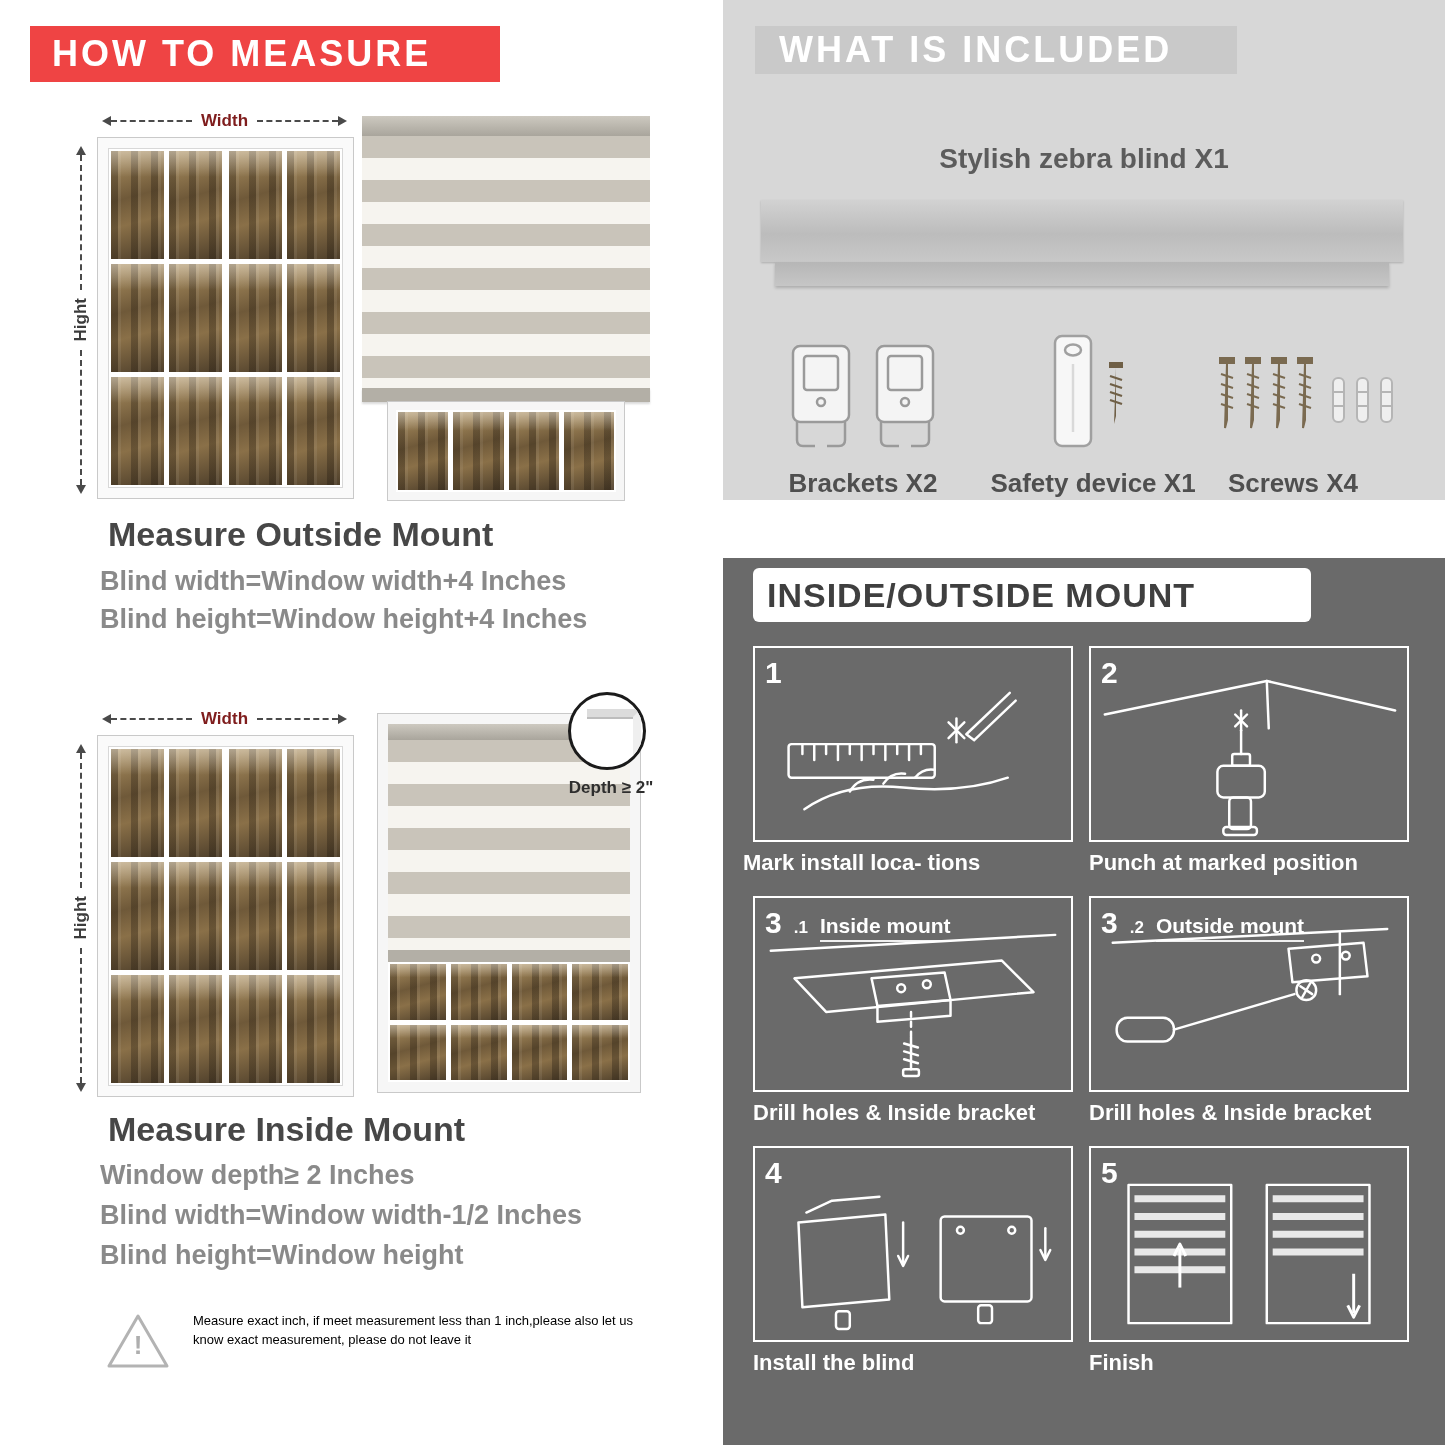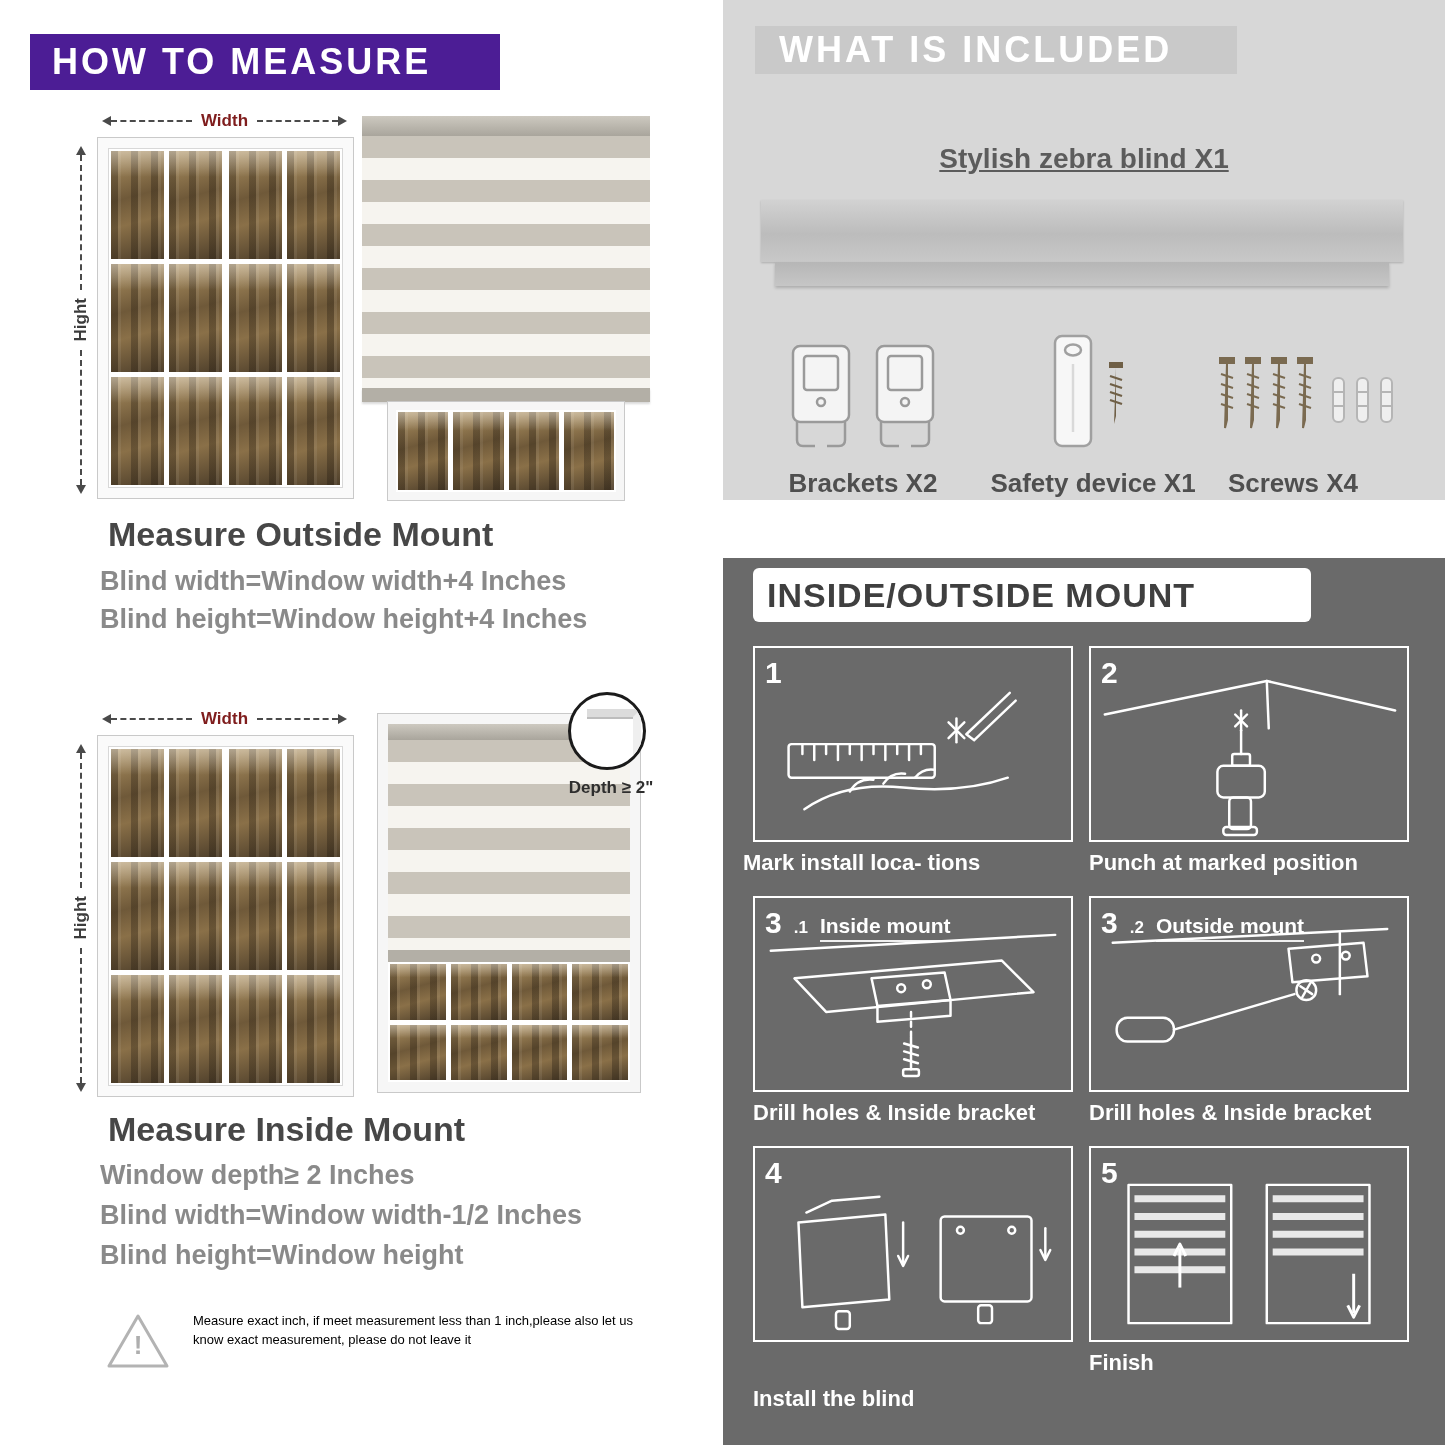--- a/index.html
+++ b/index.html
@@ -1,22 +1,22 @@
 <!DOCTYPE html>
 <html><head>
 <meta charset="utf-8">
 <style>
   html,body{margin:0;padding:0;background:#fff;}
   .page{position:relative;width:1445px;height:1445px;background:#fff;overflow:hidden;
         font-family:"Liberation Sans", sans-serif;}
 
   
-  .left-header{position:absolute;left:30px;top:26px;width:470px;height:56px;background:#4c1d95;
+  .left-header{position:absolute;left:30px;top:26px;width:470px;height:56px;background:#ef4444;
     color:#fff;font-size:36px;font-weight:bold;letter-spacing:3px;display:flex;align-items:center;
-    padding-left:22px;box-sizing:border-box;margin-top:8px;}
+    padding-left:22px;box-sizing:border-box;}
 
   .figwrap{position:absolute;}
   .harrow{position:absolute;display:flex;align-items:center;height:18px;}
   .harrow .line{flex:1;height:0;border-top:2px dashed #4a4a4a;}
   .harrow::before{content:"";width:0;height:0;border-style:solid;border-width:5px 9px 5px 0;
     border-color:transparent #4a4a4a transparent transparent;}
   .harrow::after{content:"";width:0;height:0;border-style:solid;border-width:5px 0 5px 9px;
     border-color:transparent transparent transparent #4a4a4a;}
   .harrow .lbl{padding:0 9px;font-size:17px;font-weight:bold;color:#7f1d1d;white-space:nowrap;}
 
@@ -63,21 +63,21 @@
   .warn-icon .mark{position:absolute;left:0;right:0;top:18px;text-align:center;
     font-size:26px;font-weight:bold;color:#aeaeae;}
   .warn-text{width:445px;font-size:13px;line-height:1.45;color:#000000;}
 
   
   .right-top{position:absolute;left:723px;top:0;width:722px;height:500px;background:#d7d7d7;}
   .right-header{position:absolute;left:32px;top:26px;width:482px;height:48px;background:#c9c9c9;
     color:#fff;font-size:36px;font-weight:bold;letter-spacing:3px;display:flex;align-items:center;
     padding-left:24px;box-sizing:border-box;}
   .product-label{position:absolute;left:0;right:0;top:143px;text-align:center;
-    font-size:28px;font-weight:bold;color:#5c5c5c;text-decoration:underline;}
+    font-size:28px;font-weight:bold;color:#5c5c5c;}
   .headrail-graphic{position:absolute;left:38px;top:200px;width:642px;height:62px;
     background:linear-gradient(180deg,#d2d2d2,#bcbcbc 55%,#c8c8c8);box-shadow:0 1px 2px rgba(0,0,0,.2);}
   .headrail-lip{position:absolute;left:52px;top:262px;width:614px;height:24px;
     background:linear-gradient(180deg,#b6b6b6,#c6c6c6);box-shadow:0 2px 3px rgba(0,0,0,.2);}
   .item-art{position:absolute;}
   .item-label{position:absolute;font-size:26px;font-weight:bold;color:#4f4f4f;text-align:center;}
 
   .right-bottom{position:absolute;left:723px;top:558px;width:722px;height:941px;background:#6a6a6a;}
   .mount-header{position:absolute;left:30px;top:10px;width:558px;height:54px;background:#fff;
     border-radius:6px;color:#3f3f3f;font-size:34px;font-weight:bold;letter-spacing:1px;
@@ -435,21 +435,21 @@
           <rect x="82" y="142" width="14" height="18" rx="3"></rect>
           <rect x="188" y="46" width="92" height="86" rx="4"></rect>
           <circle cx="208" cy="60" r="3.5"></circle>
             <circle cx="260" cy="60" r="3.5"></circle>
           <line x1="294" y1="58" x2="294" y2="86"></line>
             <path d="M289 80 L294 90 L299 80"></path>
           <rect x="226" y="136" width="14" height="18" rx="3"></rect>
         </g>
       </svg>
     </div>
-    <div class="step-caption" style="left:30px;top:828px;">Install the blind</div>
+    <div class="step-caption" style="left:30px;top:792px;">Install the blind</div>
 
     <div class="step-panel" style="left:366px;top:588px;">
       <div class="step-head">
         <span class="step-num">5</span>
           <span class="step-sub"></span>
       </div>
       <svg class="step-art" viewBox="0 0 320 168">
         <g stroke="#fff" fill="none" stroke-width="2.5" stroke-linejoin="round">
           <rect x="38" y="14" width="104" height="140"></rect>
           <g stroke-width="7" opacity="0.85">

